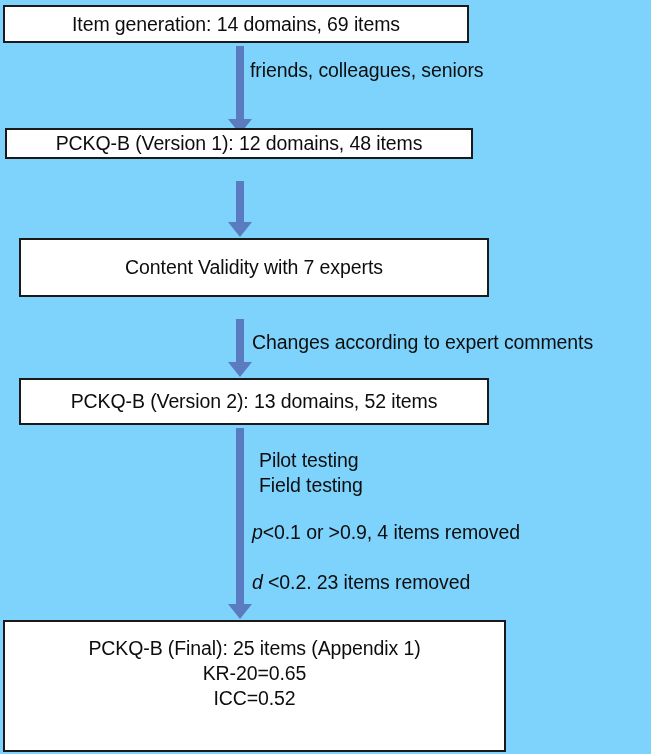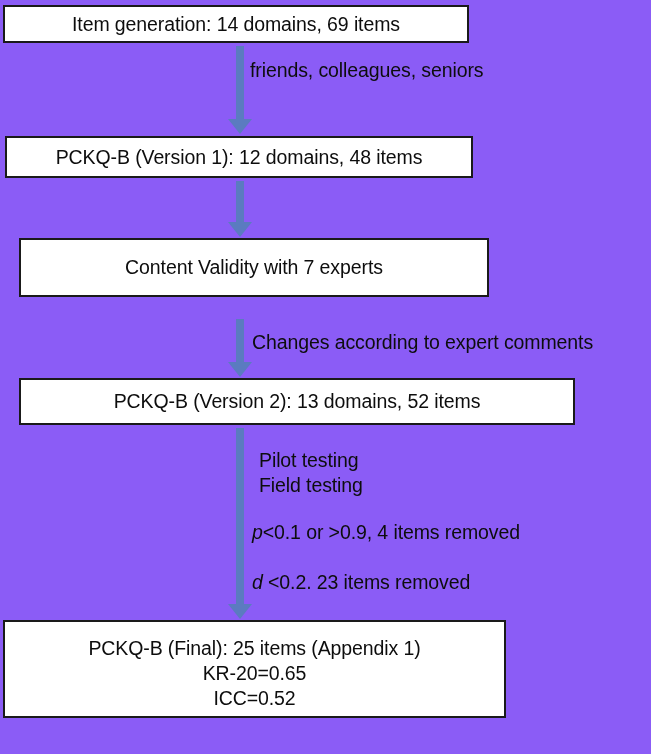--- a/index.html
+++ b/index.html
@@ -8,21 +8,21 @@
     background: #ffffff;
   }
   body {
     font-family: "Liberation Sans", "DejaVu Sans", sans-serif;
     -webkit-font-smoothing: antialiased;
   }
   #flowchart {
     position: relative;
     width: 651px;
     height: 754px;
-    background: #8b5cf6;
+    background: #7dd3fc;
     overflow: hidden;
   }
 
   
   .box {
     position: absolute;
     box-sizing: border-box;
     border: 2px solid #1a1a1a;
     background: #ffffff;
     display: flex;
@@ -31,24 +31,24 @@
     justify-content: center;
     text-align: center;
     color: #0d0d0d;
     font-size: 19.5px;
     line-height: 1.28;
     letter-spacing: -0.1px;
   }
   .box .line { display: block; white-space: nowrap; }
 
   .box-1 { left: 3px;  top: 5px;   width: 466px; height: 38px; }
-  .box-2 { left: 5px;  top: 136px; width: 468px; height: 42px; }
+  .box-2 { left: 5px;  top: 128px; width: 468px; height: 31px; }
   .box-3 { left: 19px; top: 238px; width: 470px; height: 59px; }
-  .box-4 { left: 19px; top: 378px; width: 556px; height: 47px; }
-  .box-5 { left: 3px;  top: 620px; width: 503px; height: 98px;
+  .box-4 { left: 19px; top: 378px; width: 470px; height: 47px; }
+  .box-5 { left: 3px;  top: 620px; width: 503px; height: 132px;
            justify-content: flex-start; padding-top: 14px; }
 
   
   .arrow {
     position: absolute;
     width: 24px;
   }
   .arrow .shaft {
     position: absolute;
     left: 8px;

